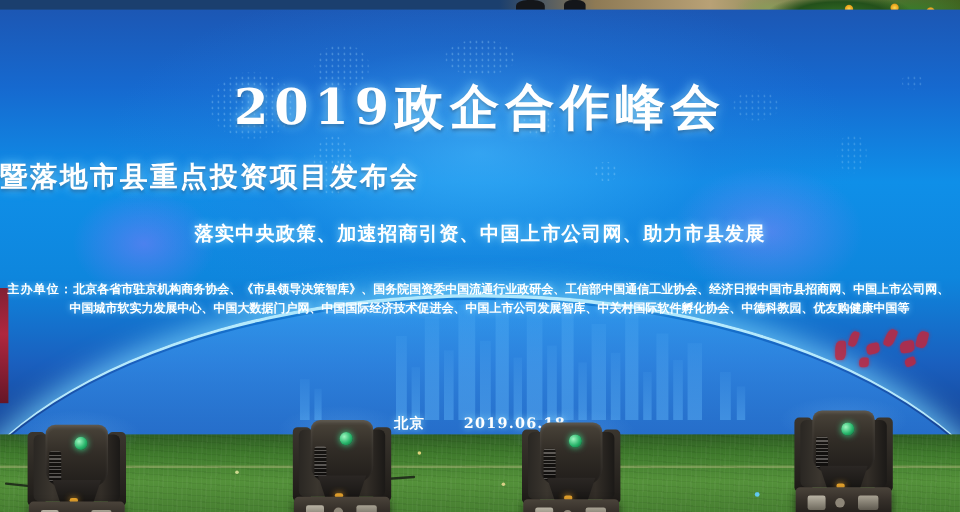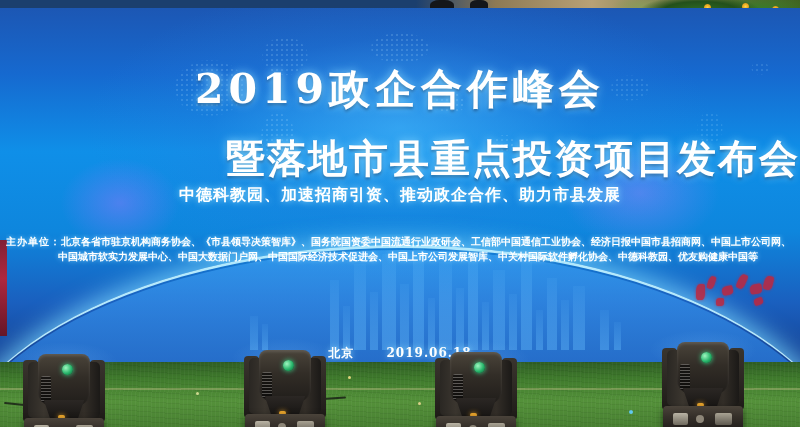--- a/index.html
+++ b/index.html
@@ -110,41 +110,41 @@
   }
 
   
   .title{
     position:absolute;left:0;top:62px;width:800px;text-align:center;
     font-family:"DejaVu Serif","Liberation Serif",serif;
     font-weight:bold;font-size:41px;letter-spacing:5px;color:#ffffff;
     text-shadow:0 0 10px rgba(140,220,255,.95),0 2px 3px rgba(0,40,90,.6);
   }
   .subtitle{
-    position:absolute;left:0;top:132px;width:800px;text-align:right;
+    position:absolute;left:0;top:132px;width:800px;text-align:left;
     font-family:"DejaVu Serif","Liberation Serif",serif;
-    font-weight:bold;font-size:39px;letter-spacing:2px;color:#ffffff;
+    font-weight:bold;font-size:23px;letter-spacing:2px;color:#ffffff;
     text-shadow:0 0 9px rgba(140,220,255,.9),0 2px 3px rgba(0,40,90,.6);
   }
   .slogan{
     position:absolute;left:0;top:185px;width:800px;text-align:center;
     font-family:"DejaVu Serif","Liberation Serif",serif;
     font-weight:bold;font-size:16px;letter-spacing:1px;color:#ffffff;
     text-shadow:0 0 7px rgba(150,225,255,.95);
   }
 
   .credits{
     position:absolute;left:6px;top:234px;width:792px;
     font-family:"DejaVu Serif","Liberation Serif",serif;
     font-size:10px;font-weight:bold;line-height:1.62;color:#ffffff;
     text-shadow:0 0 5px rgba(130,215,255,.9);
     white-space:nowrap;
   }
   .credits .row{display:block;overflow:hidden;}
-  .credits .row.indent{padding-left:52px;font-family:Liberation Mono, monospace;}
+  .credits .row.indent{padding-left:52px;}
   .credits .lbl{letter-spacing:1px;}
 
   .venue{
     position:absolute;left:0;top:345px;width:800px;text-align:center;
     font-family:"DejaVu Serif","Liberation Serif",serif;
     font-weight:bold;font-size:12px;color:#ffffff;
     text-shadow:0 0 6px rgba(150,230,255,.95);
   }
   .venue span{margin:0 14px;letter-spacing:1px;}
 
@@ -294,21 +294,21 @@
       <s style="left:72px;top:6px;width:9px;height:14px;transform:rotate(14deg);"></s>
       <s style="left:24px;top:28px;width:8px;height:8px;"></s>
       <s style="left:62px;top:28px;width:9px;height:7px;transform:rotate(-20deg);"></s>
     </div>
   </div>
 
   <div class="left-band"></div>
 
   <div class="title">2019政企合作峰会</div>
   <div class="subtitle">暨落地市县重点投资项目发布会</div>
-  <div class="slogan">中德科教园、加速招商引资、推动政企合作、助力市县发展</div>
+  <div class="slogan">落实中央政策、加速招商引资、中国上市公司网、助力市县发展</div>
 
   <div class="credits">
     <span class="row">
       <span class="lbl">主办单位：</span><span>北京各省市驻京机构商务协会、《市县领导决策智库》、国务院国资委中国流通行业政研会、工信部中国通信工业协会、经济日报中国市县招商网、中国上市公司网、</span>
     </span>
     <span class="row indent">
       <span class="lbl"></span><span>中国城市软实力发展中心、中国大数据门户网、中国国际经济技术促进会、中国上市公司发展智库、中关村国际软件孵化协会、中德科教园、优友购健康中国等</span>
     </span>
   </div>
 

